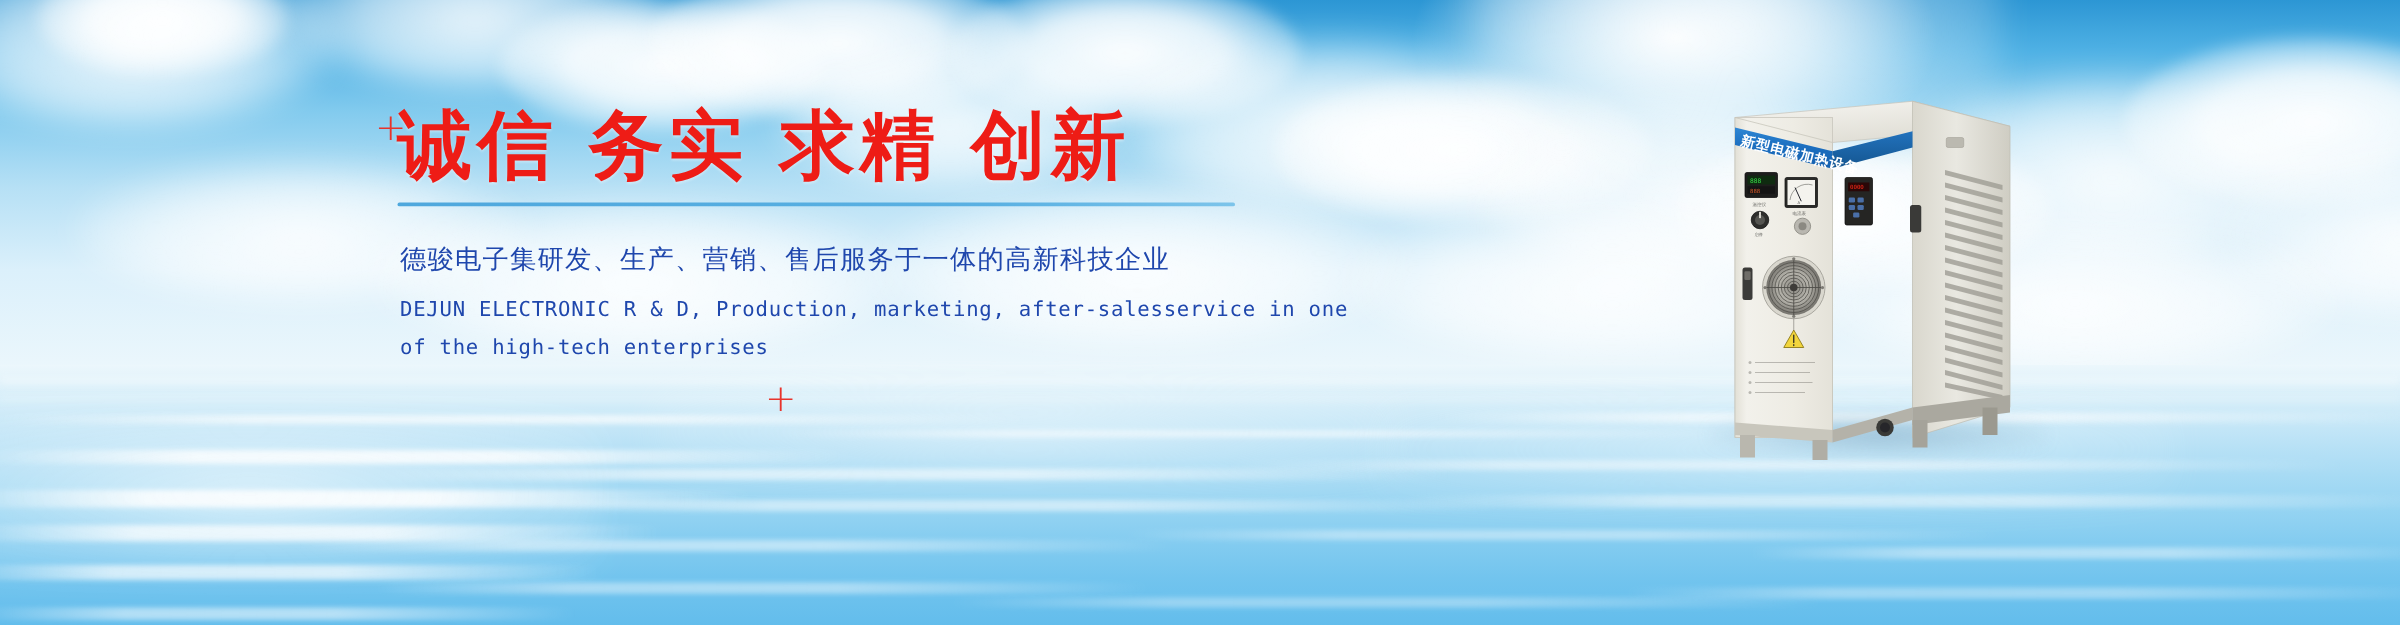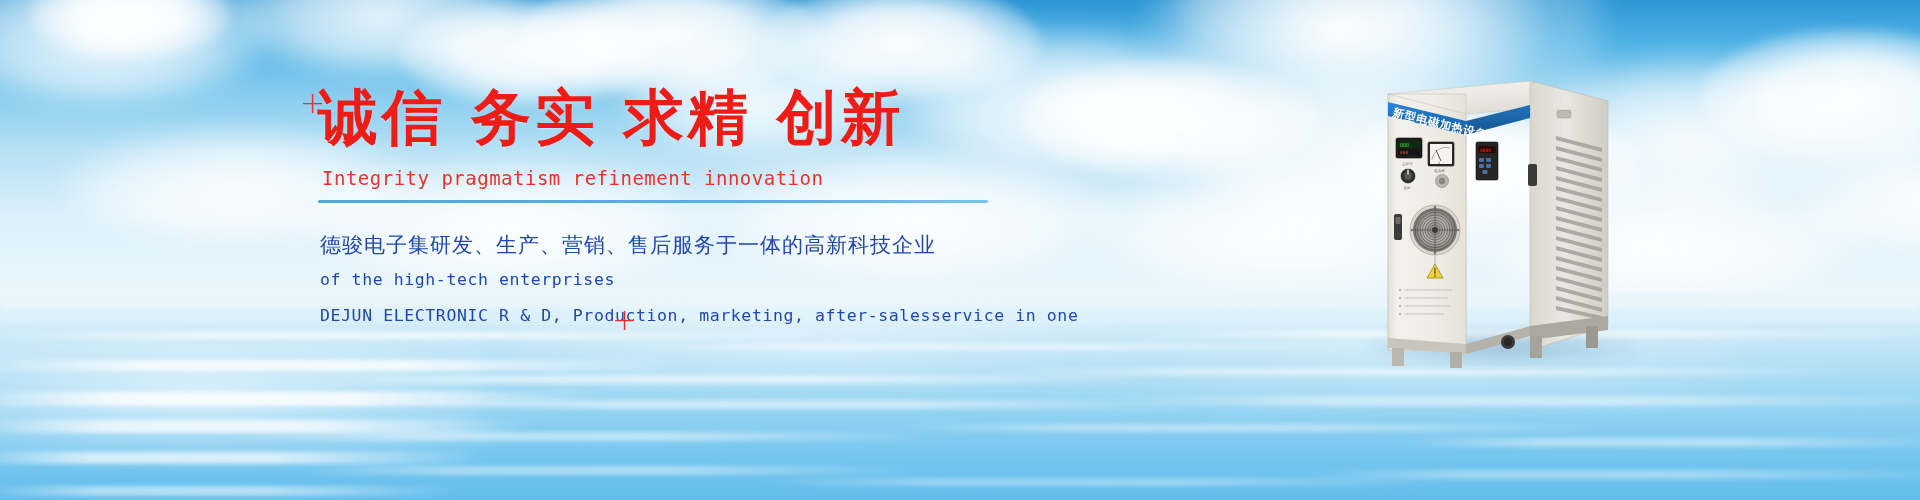--- a/index.html
+++ b/index.html
@@ -231,25 +231,24 @@
 
   <div class="haze" style="left:-80px; top:330px; width:560px; height:130px; opacity:0.85;"></div>
   <div class="haze" style="left:520px; top:300px; width:600px; height:90px; opacity:0.5;"></div>
   <div class="haze" style="left:1100px; top:312px; width:640px; height:95px; opacity:0.45;"></div>
 
   <div class="plus" id="plus-top">+</div>
   <div class="plus" id="plus-bottom">+</div>
 
   <div class="textblock">
     <div class="headline">诚信 务实 求精 创新</div>
-    <div class="subline">Integrity  pragmatism  refinement  innovation</div>
     <div class="divider"></div>
     <div class="descline">德骏电子集研发、生产、营销、售后服务于一体的高新科技企业</div>
+    <div class="eng">DEJUN ELECTRONIC R &amp; D, Production, marketing, after-salesservice in one</div>
     <div class="eng eng2">of the high-tech enterprises</div>
-    <div class="eng">DEJUN ELECTRONIC R &amp; D, Production, marketing, after-salesservice in one</div>
   </div>
 
   <div class="m-shadow"></div>
 
   <svg id="machine" viewBox="0 0 240 310">
     <defs>
       <linearGradient id="gFront" x1="0" y1="0" x2="1" y2="0">
         <stop offset="0%" stop-color="#e2e0d6"></stop>
         <stop offset="12%" stop-color="#f2f1eb"></stop>
         <stop offset="60%" stop-color="#eeece4"></stop>

